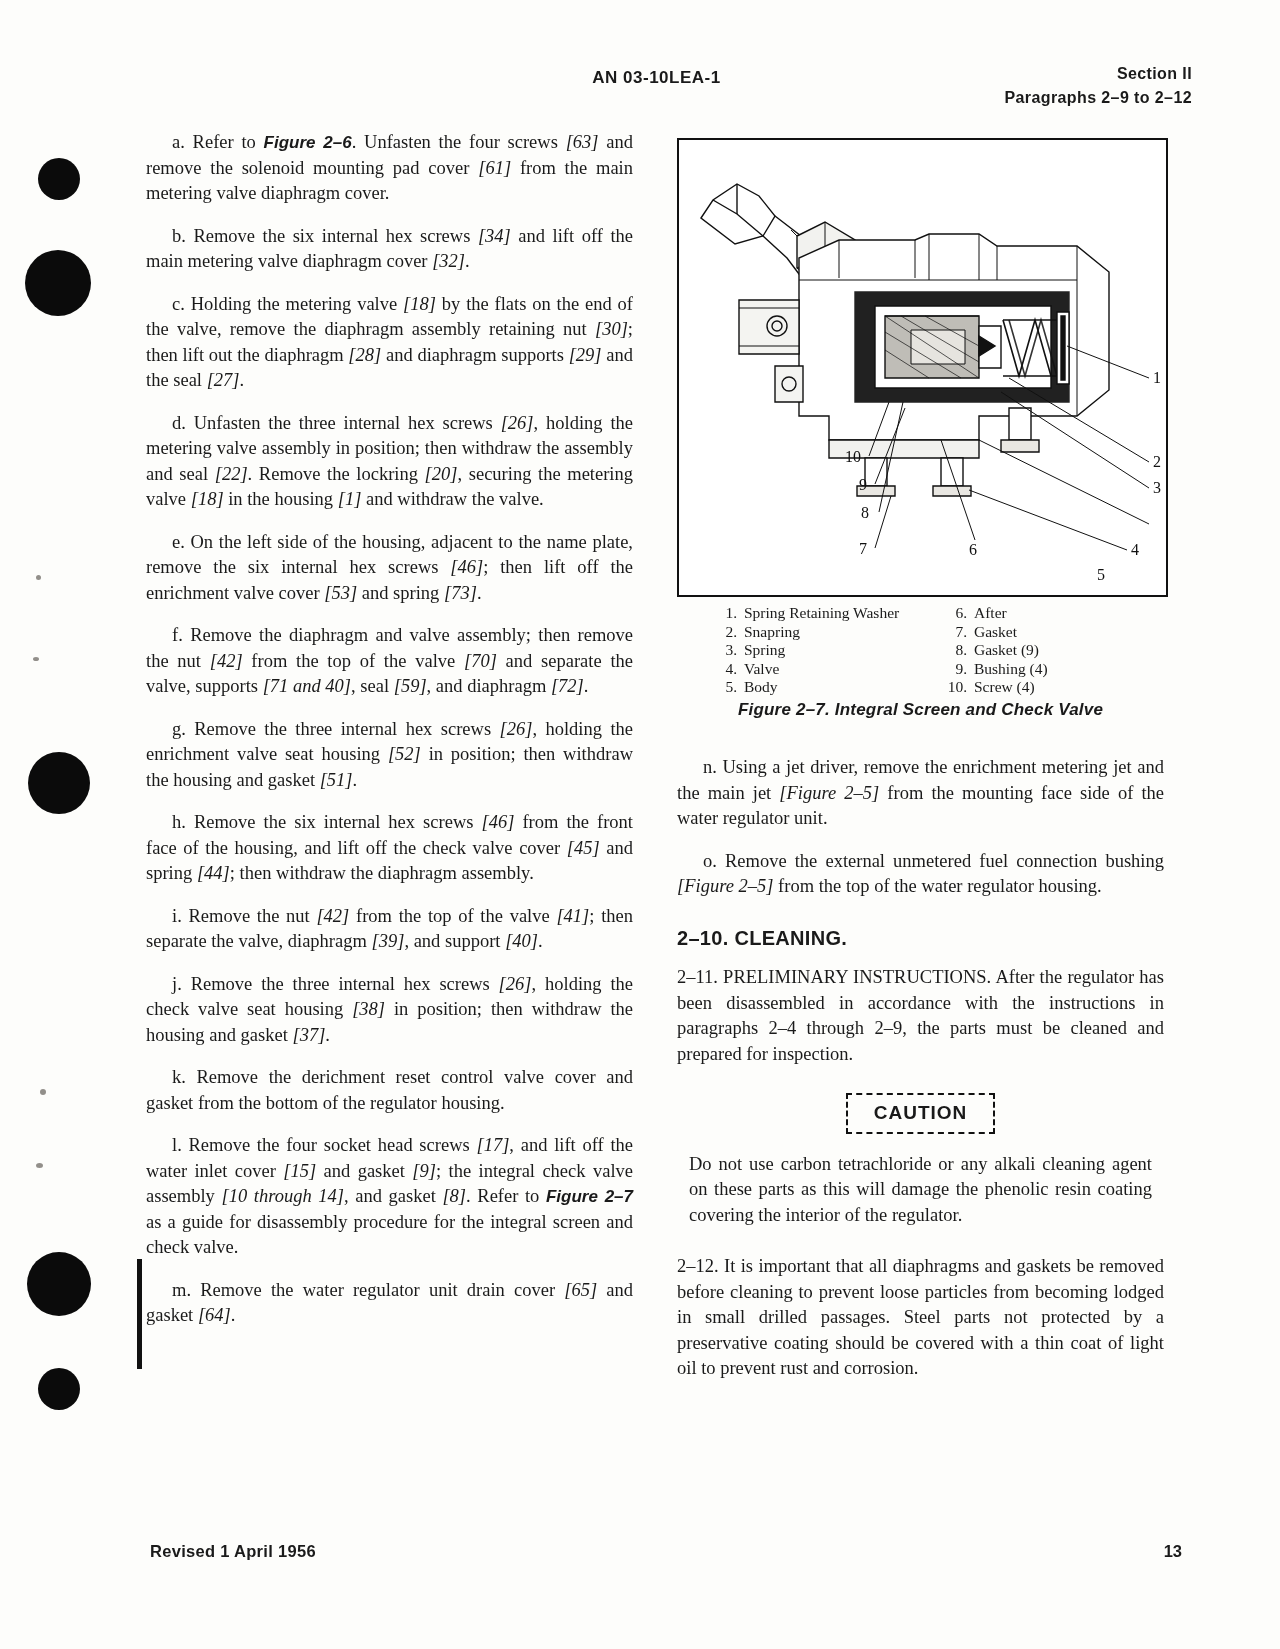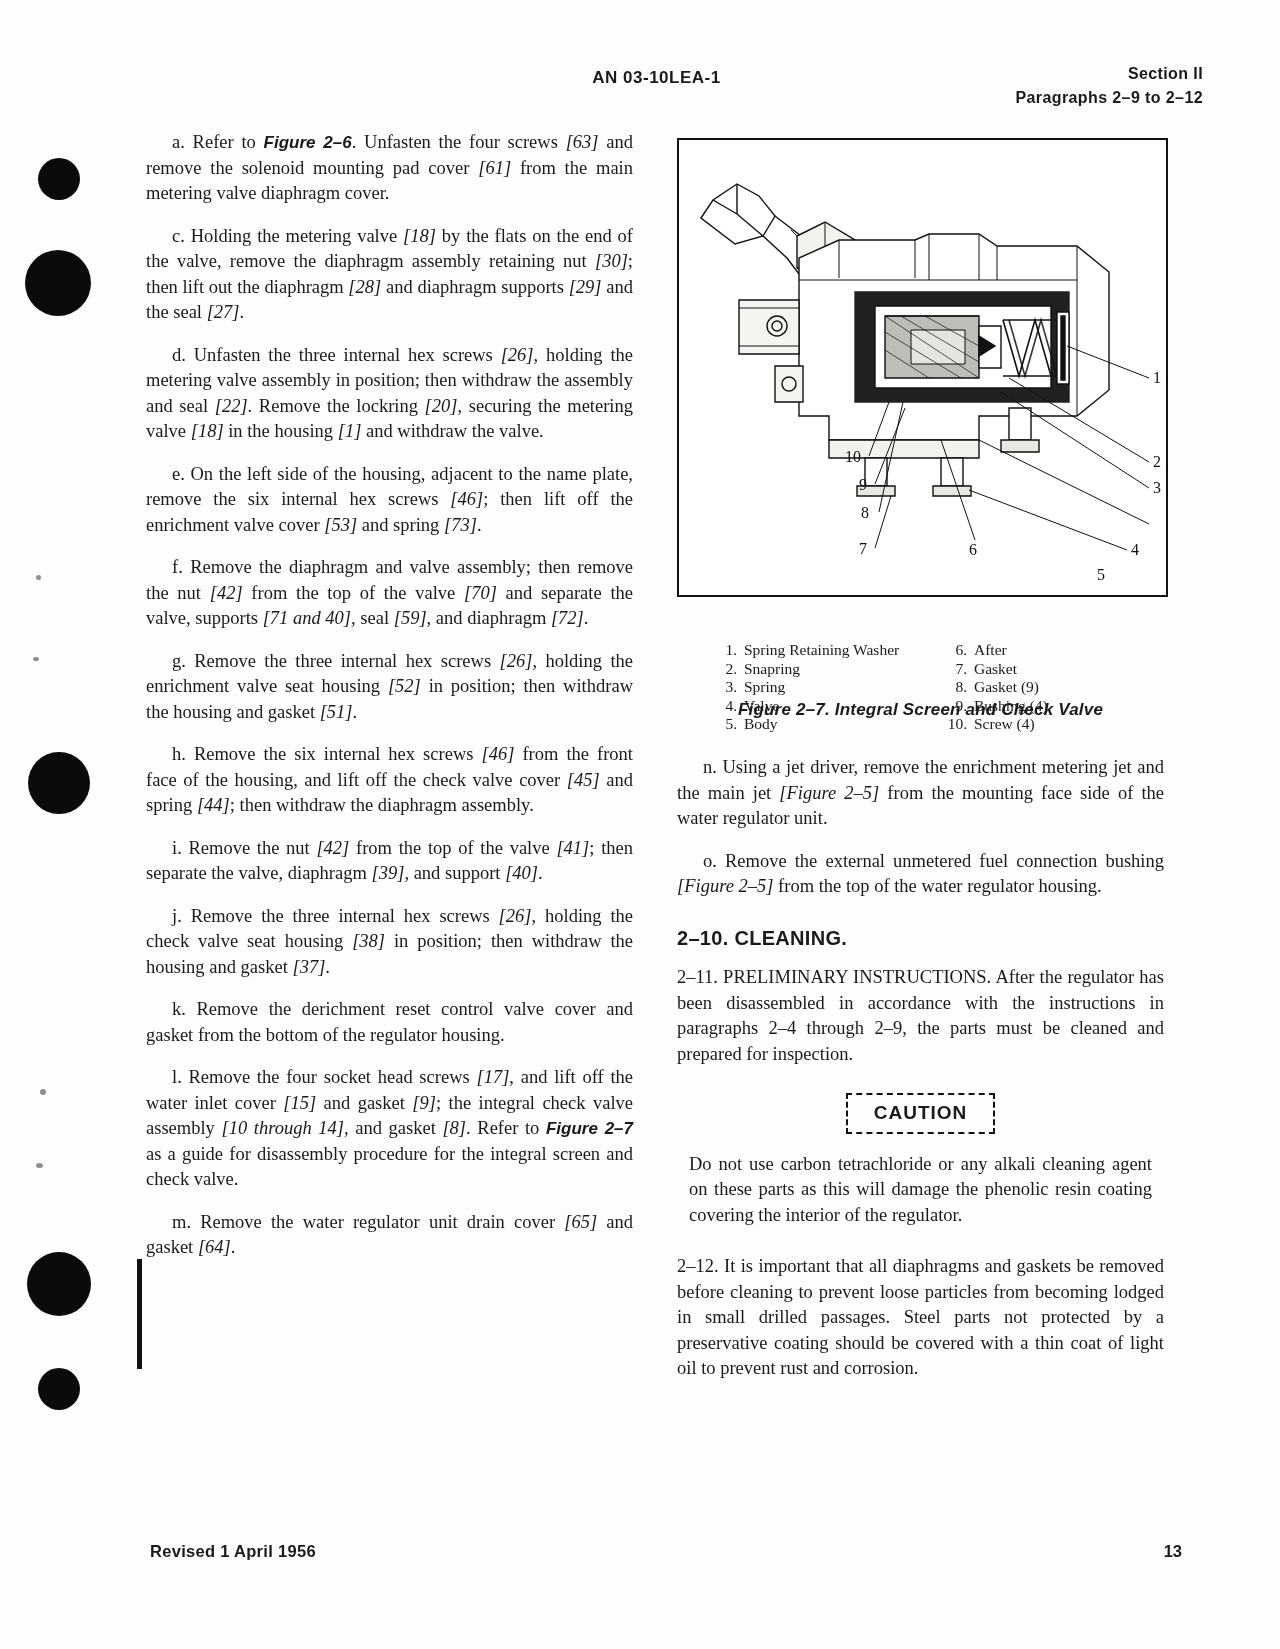--- a/index.html
+++ b/index.html
@@ -37,21 +37,21 @@
     top: 68px;
     text-align: center;
     font-family: "Liberation Sans", sans-serif;
     font-weight: bold;
     font-size: 17px;
     letter-spacing: .5px;
     margin-left: 33px;
   }
   .hdr-right {
     position: absolute;
-    right: 77px;
+    right: 88px;
     top: 62px;
     text-align: right;
     font-family: "Liberation Sans", sans-serif;
     font-weight: bold;
     font-size: 16px;
     line-height: 24px;
     letter-spacing: .4px;
   }
 
   
@@ -98,21 +98,21 @@
 
   .legend {
     position: absolute;
     left: 715px;
     top: 604px;
     width: 460px;
     font-size: 15.5px;
     line-height: 18.5px;
   }
   .legend-cols { display: flex; }
-  .legend-col { width: 50%; margin-top: 37px; }
+  .legend-col { width: 50%; }
   .legend-row { white-space: nowrap; }
   .legend-num { display: inline-block; width: 22px; text-align: right; margin-right: 7px; }
 
   .figcap {
     position: absolute;
     left: 677px;
     top: 700px;
     width: 487px;
     text-align: center;
     font-family: "Liberation Sans", sans-serif;
@@ -199,20 +199,23 @@
 
   <div class="hdr-center">AN 03-10LEA-1</div>
   <div class="hdr-right">
     <div>Section II</div>
     <div>Paragraphs 2–9 to 2–12</div>
   </div>
 
   <div class="col left">
     <p class="para">
       <span style="text-indent:0">a. Refer to </span><b class="bk">Figure 2–6</b>. Unfasten the four screws <em>[63]</em> and remove the solenoid mounting pad cover <em>[61]</em> from the main metering valve diaphragm cover.
+    </p>
+    <p class="para">
+      b. Remove the six internal hex screws <em>[34]</em> and lift off the main metering valve diaphragm cover <em>[32]</em>.
     </p>
     <p class="para">
       c. Holding the metering valve <em>[18]</em> by the flats on the end of the valve, remove the diaphragm assembly retaining nut <em>[30]</em>; then lift out the diaphragm <em>[28]</em> and diaphragm supports <em>[29]</em> and the seal <em>[27]</em>.
     </p>
     <p class="para">
       d. Unfasten the three internal hex screws <em>[26]</em>, holding the metering valve assembly in position; then withdraw the assembly and seal <em>[22]</em>. Remove the lockring <em>[20]</em>, securing the metering valve <em>[18]</em> in the housing <em>[1]</em> and withdraw the valve.
     </p>
     <p class="para">
       e. On the left side of the housing, adjacent to the name plate, remove the six internal hex screws <em>[46]</em>; then lift off the enrichment valve cover <em>[53]</em> and spring <em>[73]</em>.
     </p>

